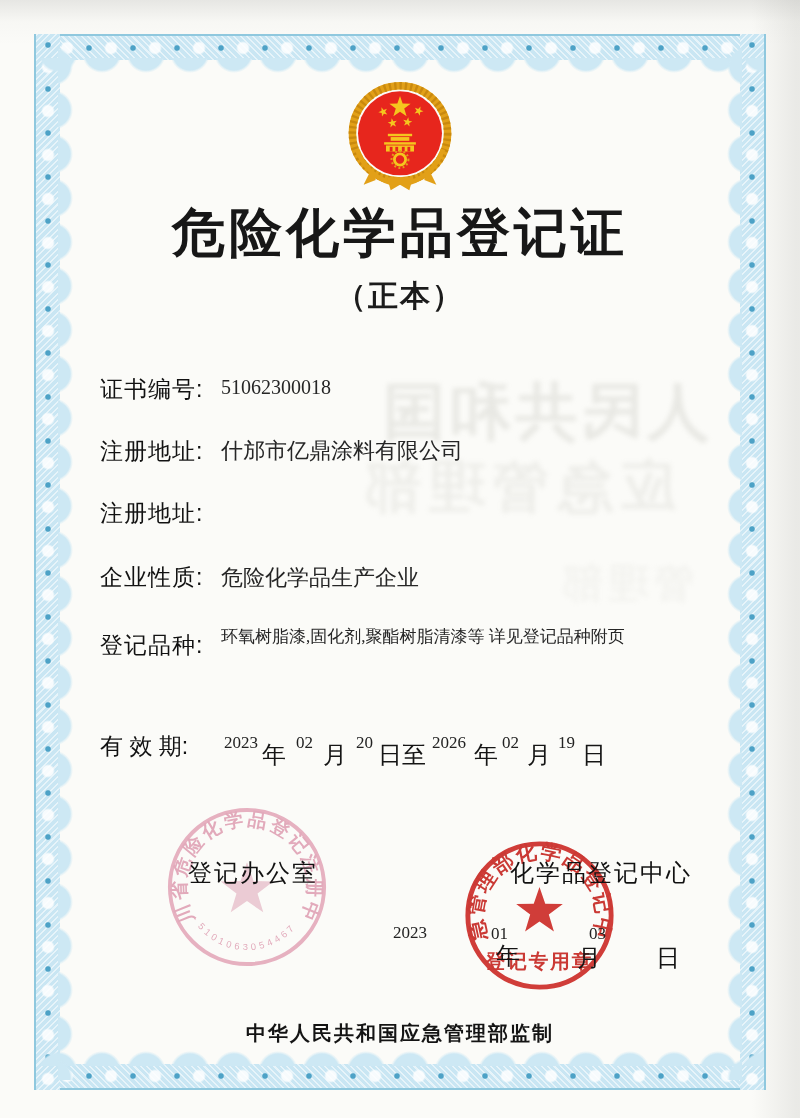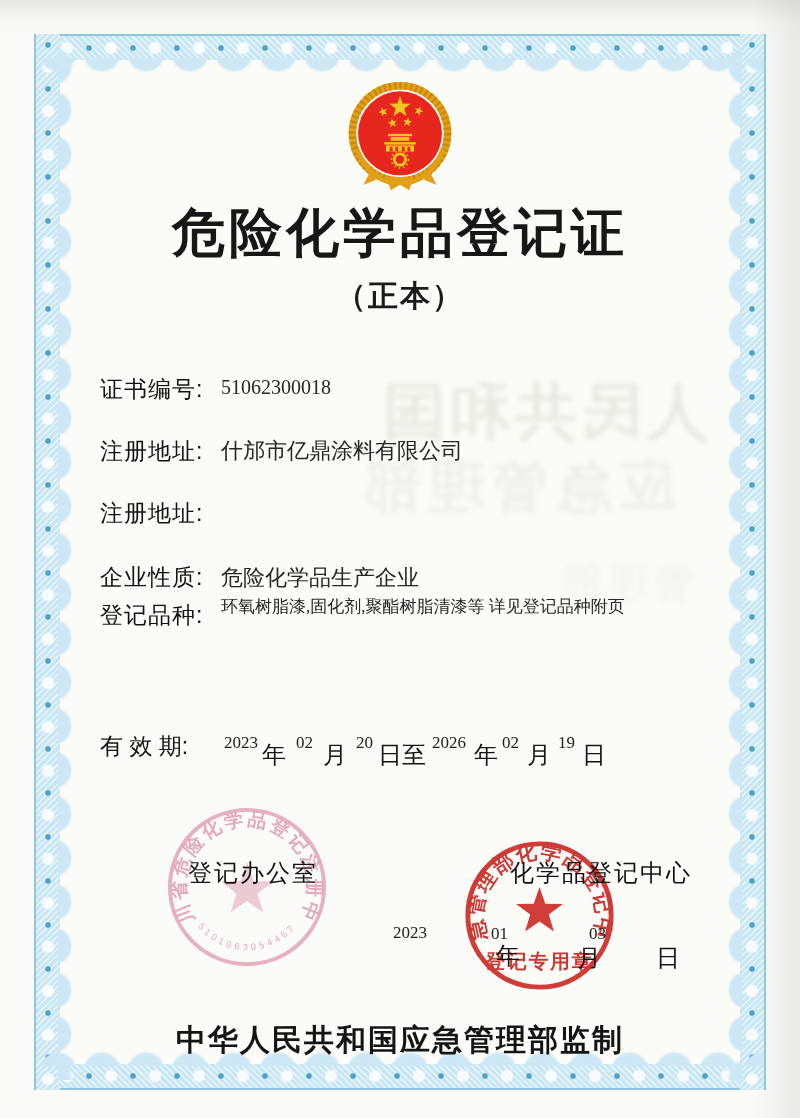--- a/index.html
+++ b/index.html
@@ -54,40 +54,40 @@
   .subtitle{position:absolute; left:0; top:276px; width:100%; text-align:center;
     font-size:30px; font-weight:bold; letter-spacing:2px; color:#1b1b1b;}
   
   .row{position:absolute; left:0; width:100%; height:34px;}
   .lbl{position:absolute; left:100px; top:0; font-size:23px; color:#121212; letter-spacing:1px; font-weight:500;}
   .val{position:absolute; left:221px; top:3px; font-family:"Liberation Serif", serif; font-size:22px; color:#262626;}
   .r1{top:374px;} .r1 .val{font-size:20px; top:2px;}
   .r2{top:436px;} .r2 .val{top:0px;}
   .r3{top:498px;} .r3 .val{top:0px;}
   .r4{top:562px;text-align:center;} .r4 .val{top:1px;}
-  .r5{top:600px;} .r5 .val{top:-5px; font-size:17px;}
+  .r5{top:630px;} .r5 .val{top:-5px; font-size:17px;}
   
   .validity{position:absolute; left:0; top:731px; width:100%; height:40px;}
   .validity .lbl{letter-spacing:0;}
   .vu{position:absolute; top:8px; font-size:24px; color:#151515; font-weight:500;}
   .vn{position:absolute; top:2px; font-family:"Liberation Serif", serif; font-size:17px; color:#222;}
   
   .stamp{position:absolute; mix-blend-mode:multiply;}
   .stamp-left{left:163px; top:803px; width:168px; height:168px;}
   .stamp-right{left:461px; top:837px; width:157px; height:157px;}
   .sig{position:absolute; font-size:24px; color:#111; letter-spacing:2px; font-weight:500;margin-left:44px;}
   .sig-left{left:144px; top:857px;}
   .sig-right{left:466px; top:857px;}
   .du{position:absolute; font-size:24px; color:#141414; font-weight:500;}
   .dn{position:absolute; font-family:"Liberation Serif", serif; font-size:17px; color:#222;}
   .d-year{left:393px; top:923px;} .d-month{left:491px; top:924px;} .d-day{left:589px; top:924px;}
   .u-year{left:496px; top:940px;} .u-month{left:577px; top:942px;} .u-day{left:656px; top:942px;}
   
   .footer{position:absolute; left:0; top:1020px; width:100%; text-align:center;
-    font-size:30px; font-weight:bold; letter-spacing:2px; color:#141414;}
+    font-size:20px; font-weight:bold; letter-spacing:2px; color:#141414;}
   svg text{font-family:"Liberation Sans", sans-serif;}
 </style>
 </head>
 <body>
 
 <div class="page">
 
   <div class="band band-top"></div>
   <div class="band band-bottom"></div>
   <div class="band band-v band-left"></div>

